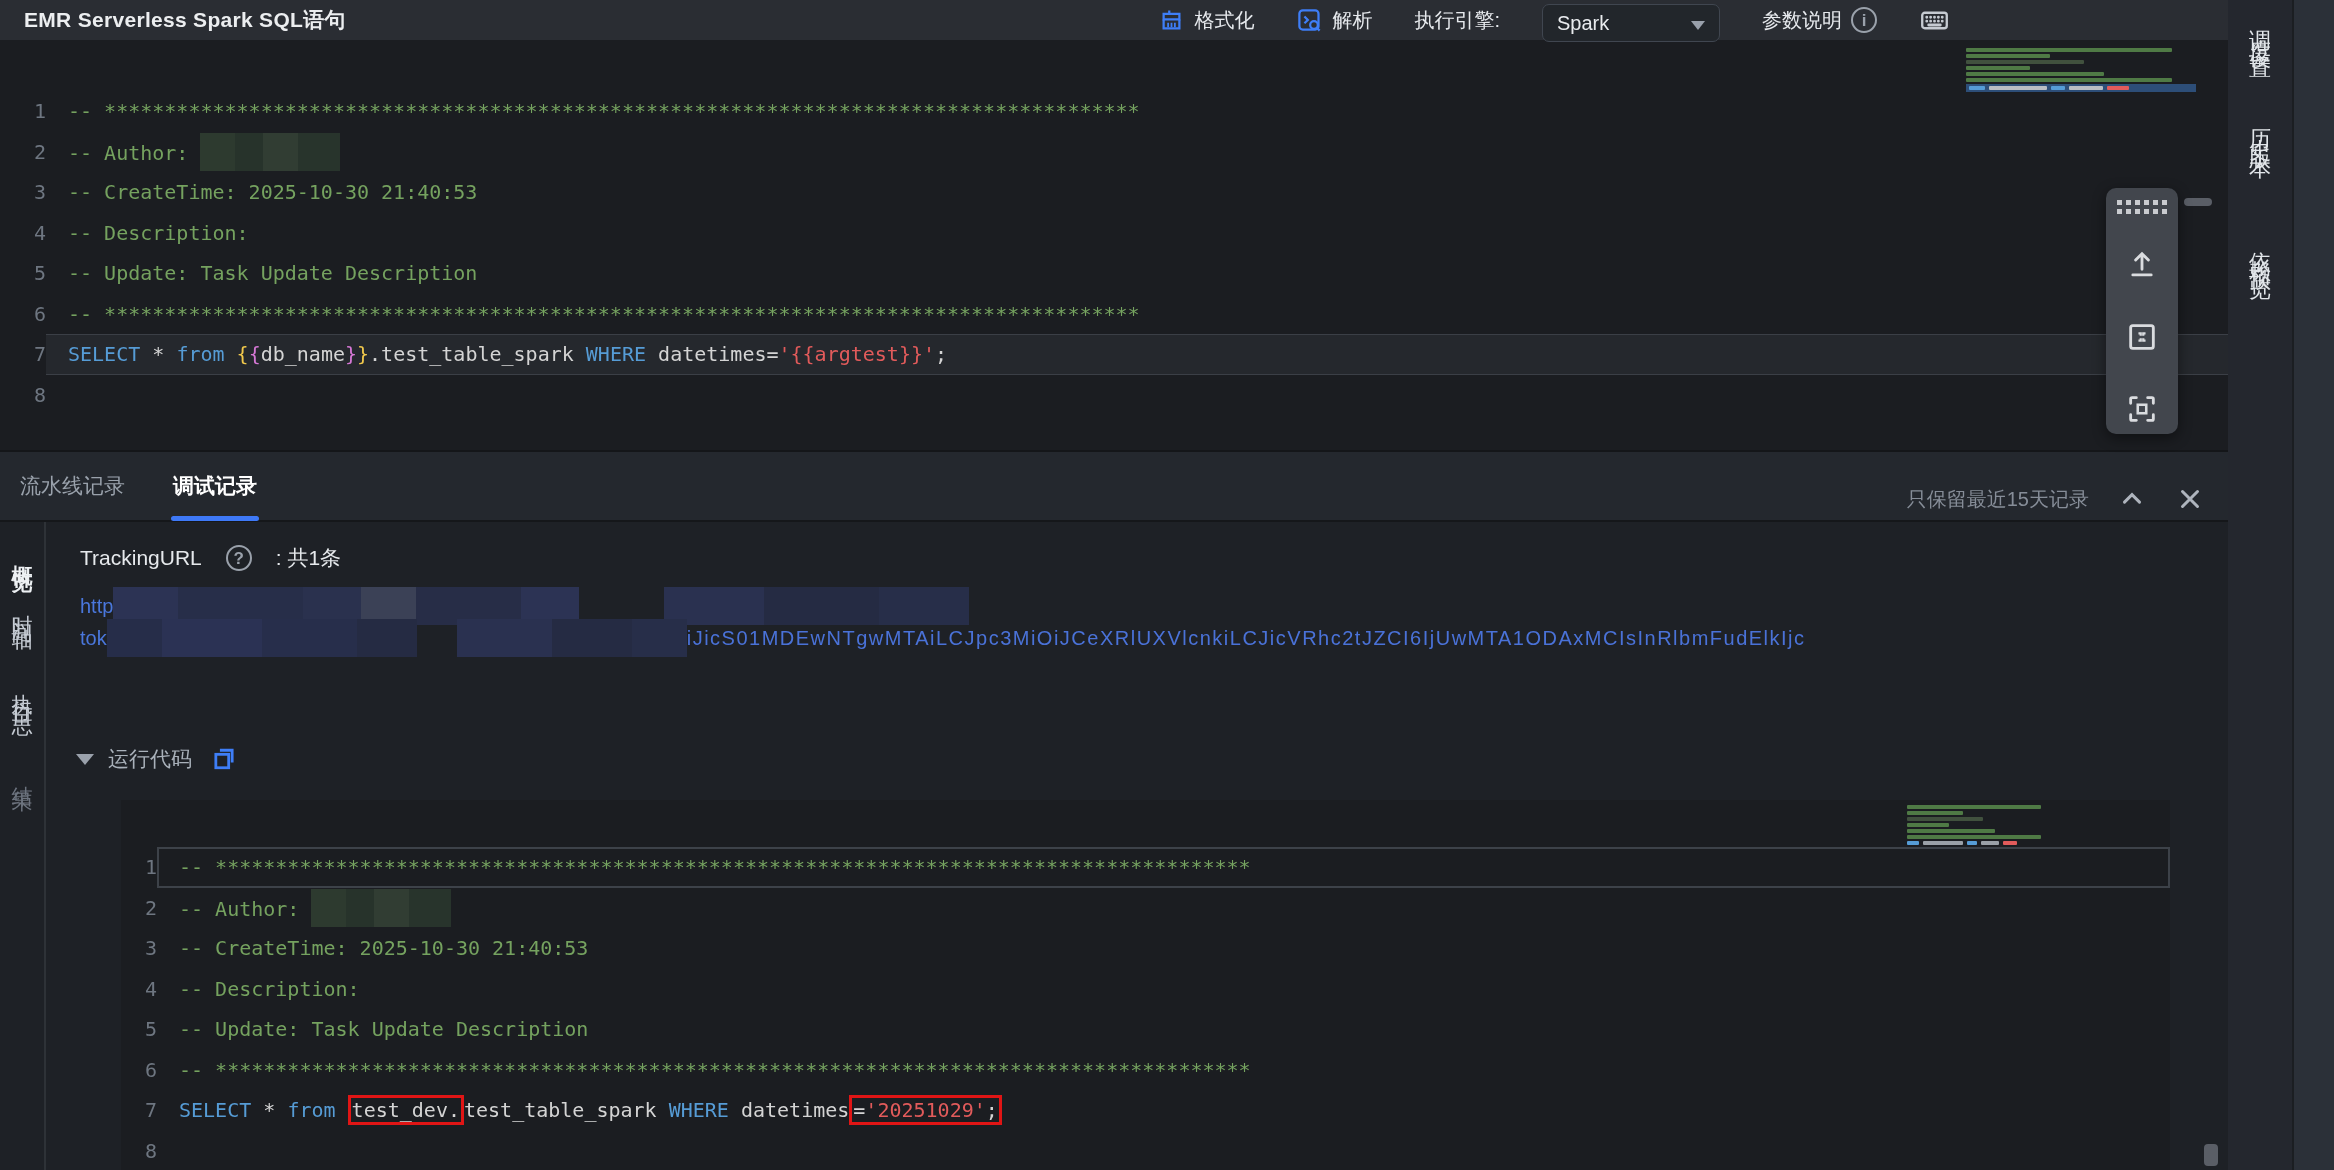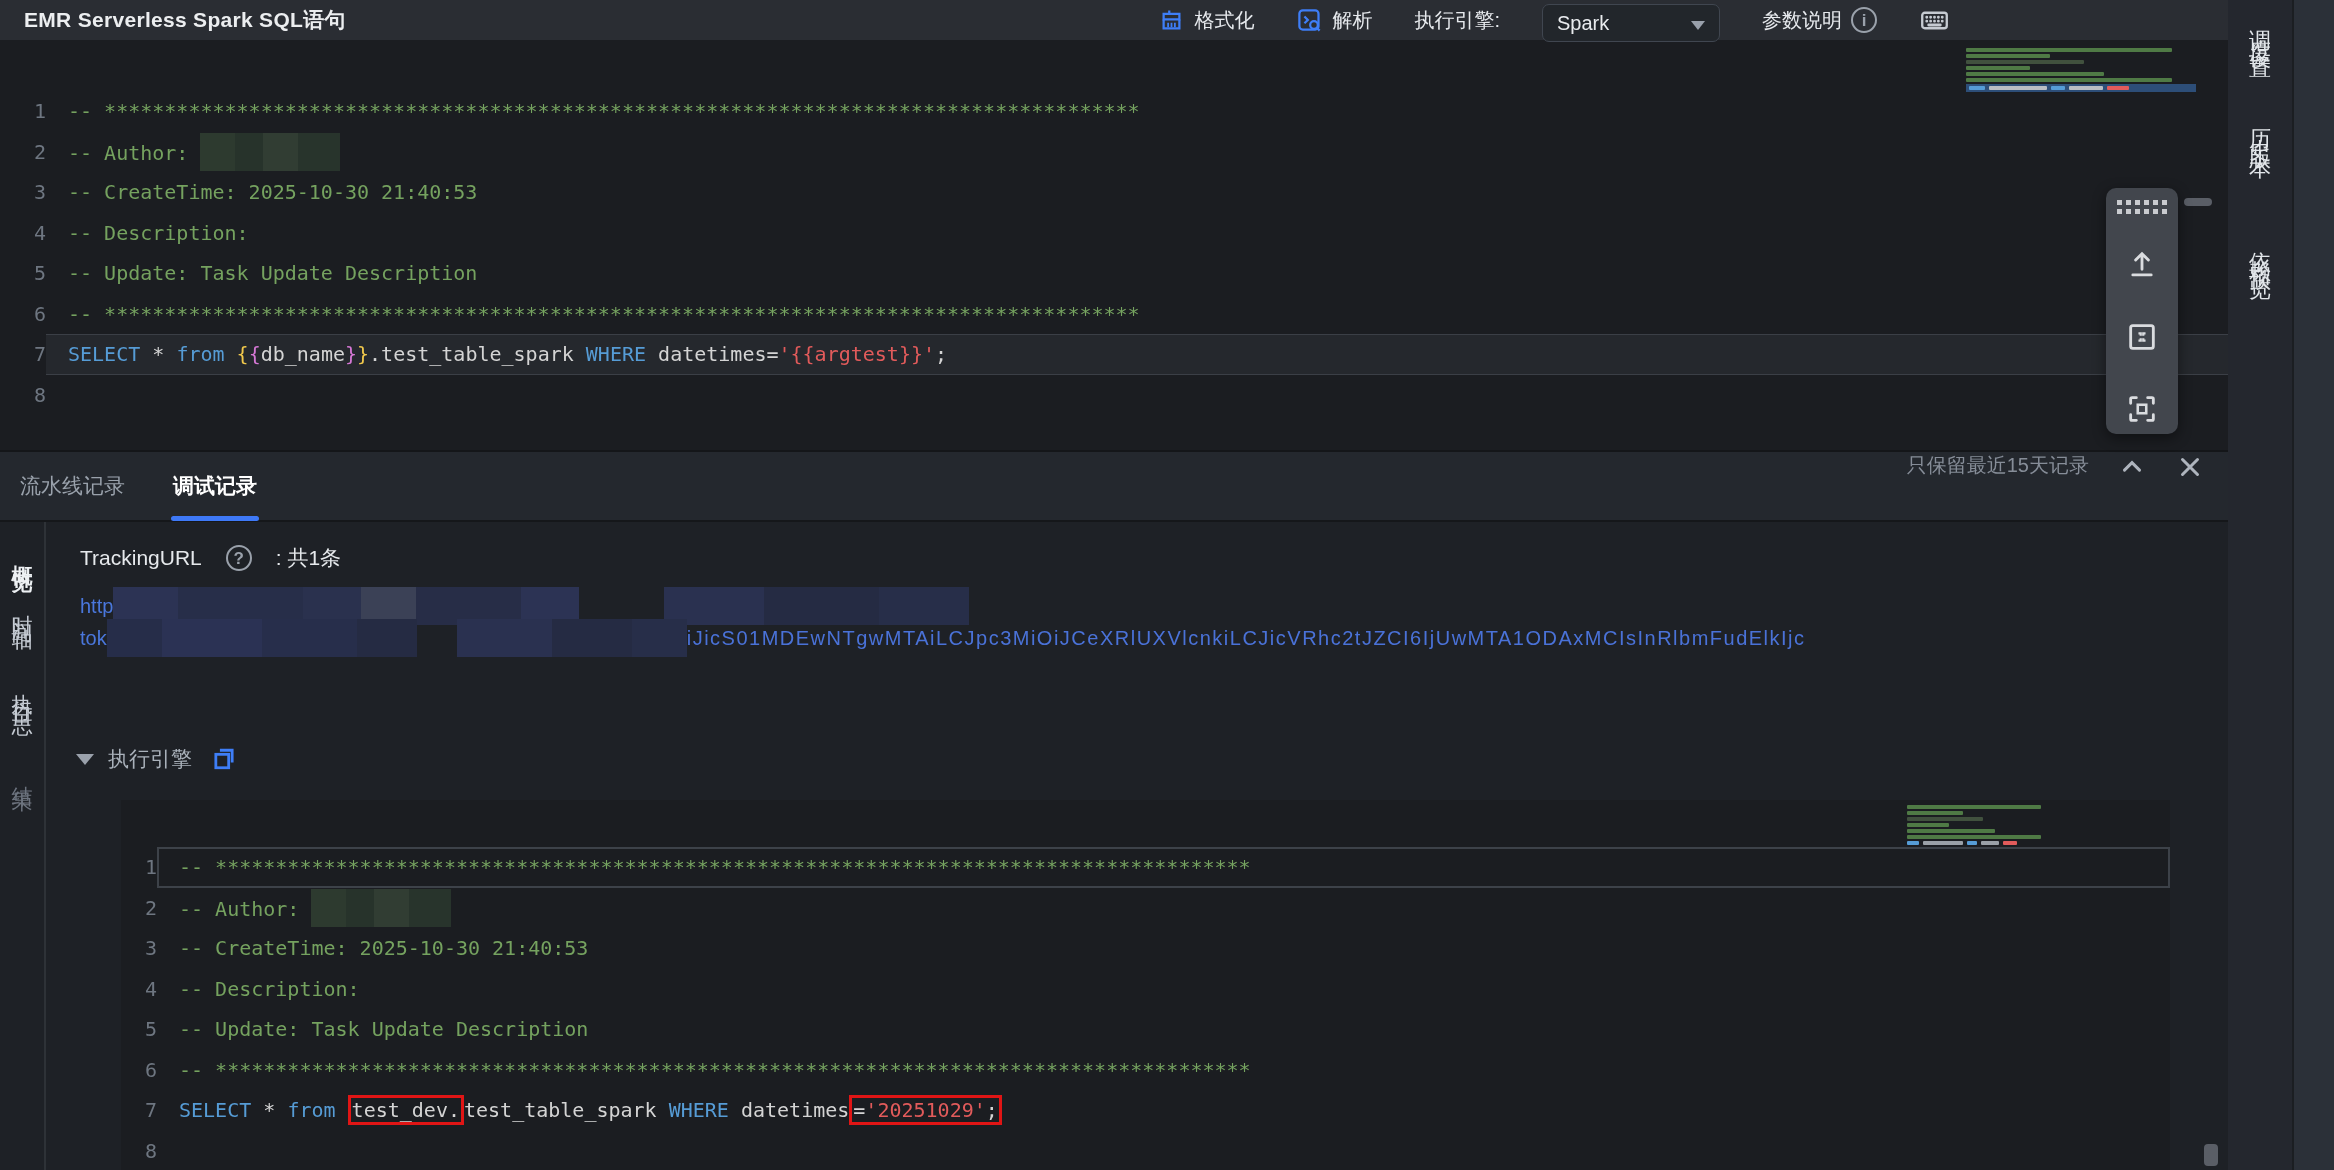--- a/index.html
+++ b/index.html
@@ -76,21 +76,21 @@
   .ft-icon { margin-top:34px; color:#dadcdf; cursor:pointer; }
   
   #panel { position:absolute; left:0; top:452px; width:2228px; height:718px; background:#1e2126; }
   #panel-header { height:70px; background:#24282e; border-bottom:2px solid #15171a; position:relative;
     display:flex; align-items:center; }
   .tab { font-size:21px; color:#9aa2ac; cursor:pointer; height:70px; display:flex; align-items:center; position:relative; }
   #tab-0 { margin-left:20px; }
   #tab-1 { margin-left:48px; color:#ffffff; font-weight:bold; }
   #tab-1::after { content:""; position:absolute; left:-2px; right:-2px; bottom:0; height:5px;
     background:#3e79f7; border-radius:3px; }
-  #panel-header-right { position:absolute; right:23px; top:0; height:70px; display:flex; align-items:flex-start; gap:28px; }
+  #panel-header-right { position:absolute; right:23px; top:12px; height:70px; display:flex; align-items:center; gap:28px; }
   #retention-note { color:#868d98; font-size:20px; }
   .ph-icon { color:#aeb4bd; cursor:pointer; display:flex; }
   
   #panel-left-nav { position:absolute; left:0; top:70px; bottom:0; width:46px; border-right:2px solid #2e3237;
     display:flex; flex-direction:column; align-items:center; }
   #panel-left-nav .vtext { letter-spacing:7px; font-size:21px; }
   #pl-item-0 { margin-top:26px; color:#eef1f4; font-weight:bold; }
   #pl-item-1 { margin-top:36px; color:#c6ccd4; }
   #pl-item-2 { margin-top:58px; color:#c6ccd4; }
   #pl-item-3 { margin-top:64px; color:#6d747f; }
@@ -314,21 +314,21 @@
             <i style="width:60px;background:#252b43"></i>
           <i style="width:95px;background:#2a3150;margin-left:40px"></i>
             <i style="width:80px;background:#252b43"></i>
           <i style="width:55px;background:#272e49"></i>
         </span>
         <span id="token-text">iJicS01MDEwNTgwMTAiLCJpc3MiOiJCeXRlUXVlcnkiLCJicVRhc2tJZCI6IjUwMTA1ODAxMCIsInRlbmFudElkIjc</span>
       </div>
 
       <div id="run-code-row">
         <span id="run-caret"></span>
-        <span id="run-code-label">执行引擎</span>
+        <span id="run-code-label">运行代码</span>
         <span id="copy-icon">
           <svg width="28" height="28" viewBox="0 0 24 24" fill="none" stroke="currentColor" stroke-width="2.4">
             <path d="M8.5 4.5H19v10.5"></path>
               <rect x="5" y="8" width="11" height="11.5"></rect>
           </svg>
         </span>
       </div>
 
       <div id="panel-scroll-thumb"></div>
     </div>

